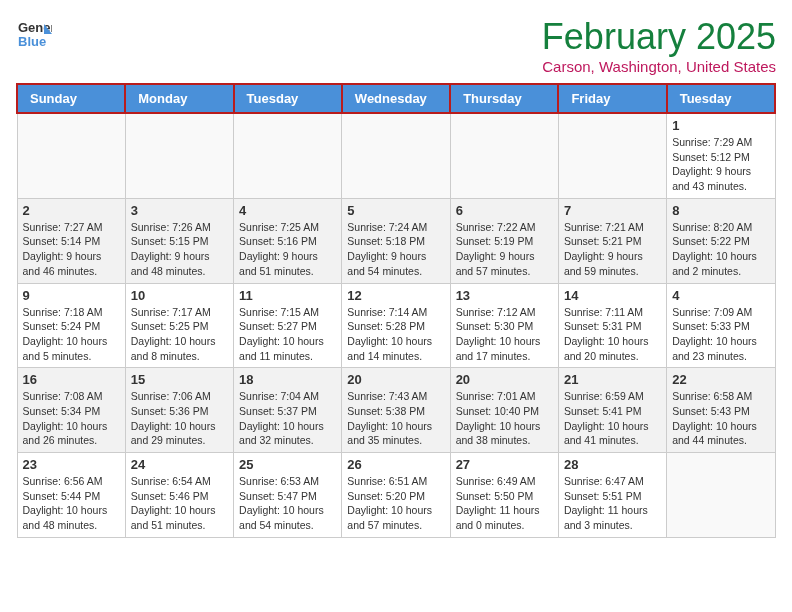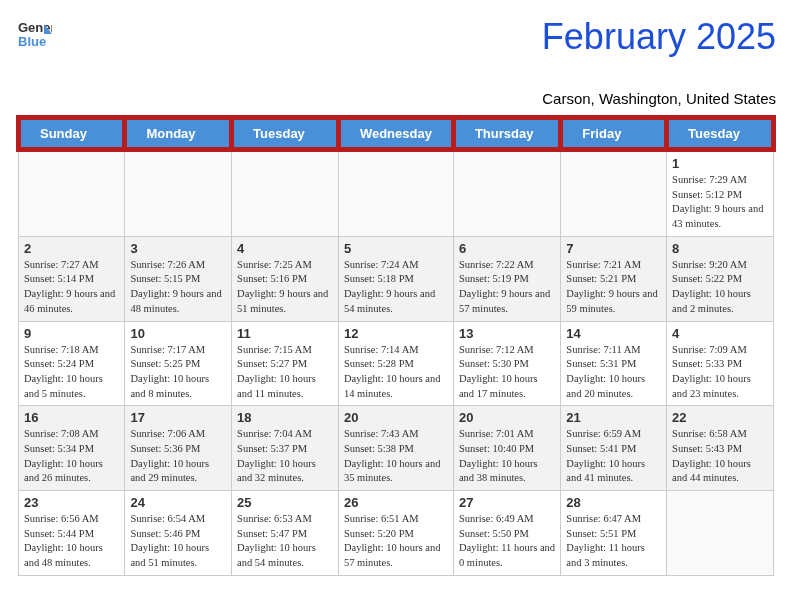--- a/index.html
+++ b/index.html
@@ -20,40 +20,39 @@
       display: flex;
       align-items: center;
       gap: 4px;
     }
     .title-section {
       text-align: right;
     }
     .month-title {
       font-size: 36px;
       font-weight: normal;
-      color: #1d4ed8;
+      color: #15803d;
     }
     .location-title {
       font-size: 15px;
-      color: #000000;
-      margin-top: 32px;
+      color: #be185d;
     }
     .calendar {
       width: 100%;
       border-collapse: collapse;
       border: 1px solid #ccc;
     }
     .calendar th {
       background-color: #4a90d9;
       color: #fff;
       font-size: 13px;
       font-weight: bold;
-      padding: 6px 19px;
+      padding: 6px 12px;
       text-align: left;
-      border: 5px solid #b91c1c;
+      border: 2px solid #b91c1c;
     }
     .calendar td {
       border: 1px solid #ccc;
       vertical-align: top;
       padding: 4px 5px;
       width: 108px;
       min-height: 80px;
       font-size: 11px;
       color: #333;
       background: #fff;
@@ -64,21 +63,20 @@
     .day-number {
       font-size: 13px;
       font-weight: bold;
       display: block;
       margin-bottom: 2px;
     }
     .day-info {
       font-size: 10.5px;
       line-height: 1.4;
       color: #333;
-      font-family: Liberation Serif, serif;
     }
     tr:nth-child(odd) td {
       background: #fff;
     }
     tr:nth-child(even) td {
       background: #f2f2f2;
     }
     thead tr th {
       background: #4a90d9 !important;
     }
@@ -161,21 +159,21 @@
 Daylight: 9 hours and 57 minutes.</div>
         </td>
         <td>
           <span class="day-number">7</span>
           <div class="day-info">Sunrise: 7:21 AM
 Sunset: 5:21 PM
 Daylight: 9 hours and 59 minutes.</div>
         </td>
         <td>
           <span class="day-number">8</span>
-          <div class="day-info">Sunrise: 9:20 AM
+          <div class="day-info">Sunrise: 8:20 AM
 Sunset: 5:22 PM
 Daylight: 10 hours and 2 minutes.</div>
         </td>
       </tr>
       <tr>
         <td>
           <span class="day-number">9</span>
           <div class="day-info">Sunrise: 7:18 AM
 Sunset: 5:24 PM
 Daylight: 10 hours and 5 minutes.</div>
@@ -218,21 +216,21 @@
         </td>
       </tr>
       <tr>
         <td>
           <span class="day-number">16</span>
           <div class="day-info">Sunrise: 7:08 AM
 Sunset: 5:34 PM
 Daylight: 10 hours and 26 minutes.</div>
         </td>
         <td>
-          <span class="day-number">17</span>
+          <span class="day-number">15</span>
           <div class="day-info">Sunrise: 7:06 AM
 Sunset: 5:36 PM
 Daylight: 10 hours and 29 minutes.</div>
         </td>
         <td>
           <span class="day-number">18</span>
           <div class="day-info">Sunrise: 7:04 AM
 Sunset: 5:37 PM
 Daylight: 10 hours and 32 minutes.</div>
         </td>

